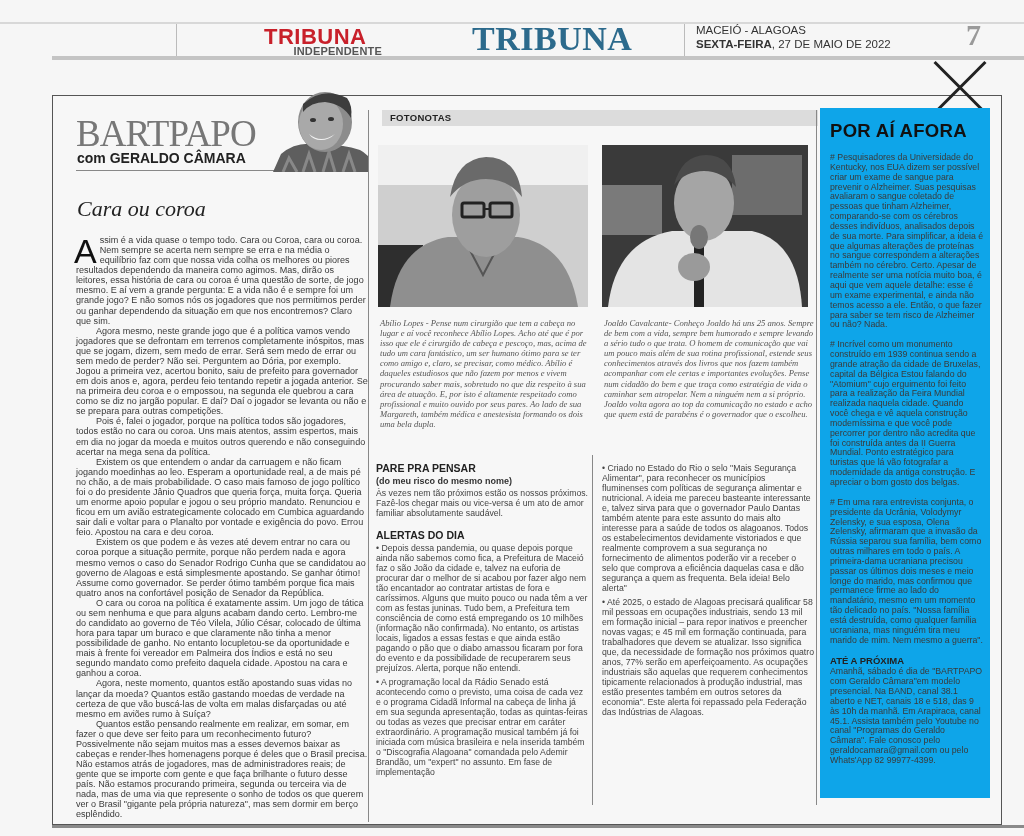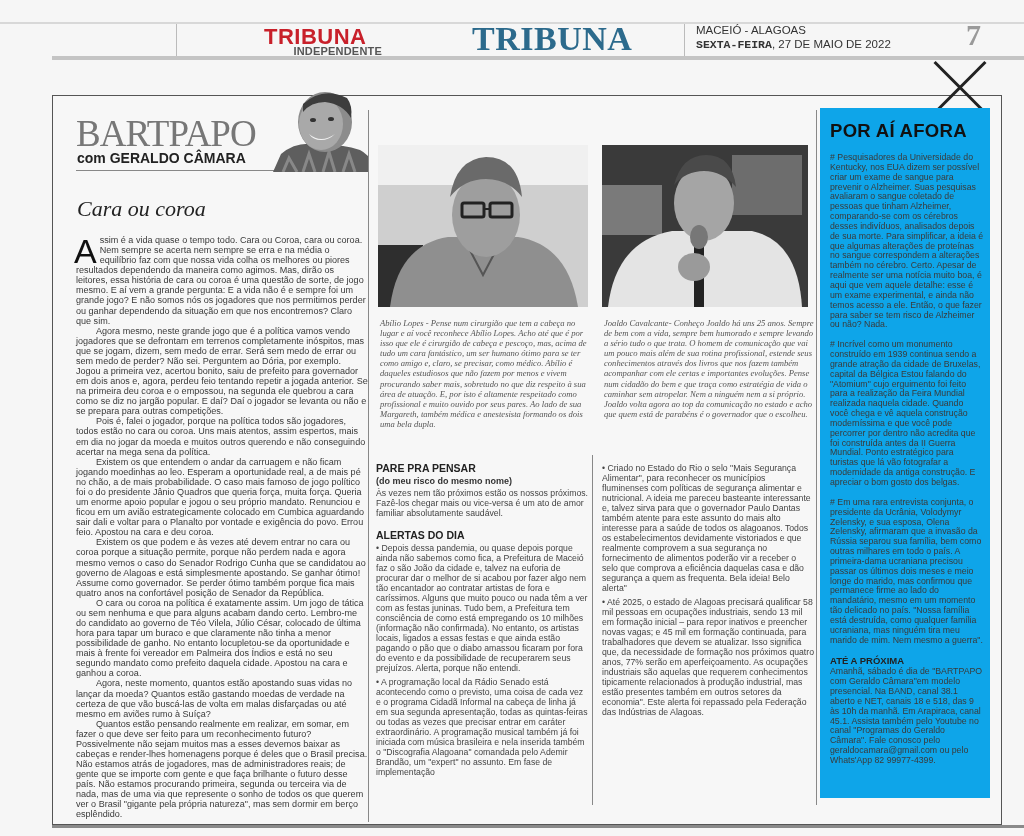--- a/index.html
+++ b/index.html
@@ -10,21 +10,21 @@
   .masthead-topline { position: absolute; left: 0; top: 22px; width: 1024px; height: 2px; background: #d8d8d8; }
   .masthead { position: absolute; left: 52px; top: 20px; width: 972px; height: 40px; }
   .tribuna { position: absolute; left: 212px; top: 4px; width: 118px; height: 36px; }
   .tribuna-name { position: absolute; left: 0; top: 0; font-weight: 900; font-size: 22px; letter-spacing: 0.5px; color: #c8202a; font-family: "Liberation Sans", sans-serif; }
   .tribuna-sub { position: absolute; right: 0; top: 21px; font-weight: 700; font-size: 11px; letter-spacing: 0.2px; color: #555; }
   .tribuna-sep { position: absolute; left: 124px; top: 4px; width: 1px; height: 34px; background: #bbb; }
   .section-title { position: absolute; left: 420px; top: 0px; font-family: "Liberation Serif", serif; font-weight: 700; font-size: 34px; color: #2c6a8c; letter-spacing: 0.5px; }
   .date-sep { position: absolute; left: 632px; top: 4px; width: 1px; height: 34px; background: #bbb; }
   .city { position: absolute; left: 644px; top: 4px; font-size: 11.5px; color: #333; }
   .date { position: absolute; left: 644px; top: 18px; font-size: 11.5px; color: #333; }
-  .date b { font-weight: 700; font-family: Liberation Mono, monospace; }
+  .date b { font-weight: 700; }
   .page-num { position: absolute; left: 914px; top: -2px; font-family: "Liberation Serif", serif; font-weight: 700; font-size: 30px; color: #9a9a9a; }
   .masthead-rule { position: absolute; left: 52px; top: 56px; width: 972px; height: 4px; background: #c4c4c4; }
 
   
   .frame { position: absolute; left: 52px; top: 95px; width: 950px; height: 730px; border: 1.5px solid #555; background: #f7f7f7; }
   .frame-bottom { position: absolute; left: 52px; top: 825px; width: 972px; height: 3px; background: #8a8a8a; }
 
   
   .x-mark { position: absolute; left: 930px; top: 58px; width: 60px; height: 60px; }
   .x-mark::before, .x-mark::after { content: ""; position: absolute; left: -6px; top: 28px; width: 72px; height: 3px; background: #222; }
@@ -124,20 +124,23 @@
     <p>Existem os que entendem o andar da carruagem e não ficam jogando moedinhas ao leo. Esperam a oportunidade real, a de mais pé no chão, a de mais probabilidade. O caso mais famoso de jogo político foi o do presidente Jânio Quadros que queria força, muita força. Queria um enorme apoio popular e jogou o seu próprio mandato. Renunciou e ficou em um avião estrategicamente colocado em Cumbica aguardando sair dali e voltar para o Planalto por vontade e exigência do povo. Errou feio. Apostou na cara e deu coroa.</p>
     <p>Existem os que podem e às vezes até devem entrar no cara ou coroa porque a situação permite, porque não perdem nada e agora mesmo vemos o caso do Senador Rodrigo Cunha que se candidatou ao governo de Alagoas e está simplesmente apostando. Se ganhar ótimo! Assume como governador. Se perder ótimo também porque fica mais quatro anos na confortável posição de Senador da República.</p>
     <p>O cara ou coroa na política é exatamente assim. Um jogo de tática ou sem nenhuma e que para alguns acabam dando certo. Lembro-me do candidato ao governo de Téo Vilela, Júlio César, colocado de última hora para tapar um buraco e que claramente não tinha a menor possibilidade de ganho. No entanto locupletou-se da oportunidade e mais à frente foi vereador em Palmeira dos Índios e está no seu segundo mandato como prefeito daquela cidade. Apostou na cara e ganhou a coroa.</p>
     <p>Agora, neste momento, quantos estão apostando suas vidas no lançar da moeda? Quantos estão gastando moedas de verdade na certeza de que vão buscá-las de volta em malas disfarçadas ou até mesmo em aviões rumo à Suíça?</p>
     <p>Quantos estão pensando realmente em realizar, em somar, em fazer o que deve ser feito para um reconhecimento futuro? Possivelmente não sejam muitos mas a esses devemos baixar as cabeças e render-lhes homenagens porque é deles que o Brasil precisa. Não estamos atrás de jogadores, mas de administradores reais; de gente que se importe com gente e que faça brilhante o futuro desse país. Não estamos procurando primeira, segunda ou terceira via de nada, mas de uma via que represente o sonho de todos os que querem ver o Brasil "gigante pela própria natureza", mas  sem dormir em berço esplêndido.</p>
   </div>
 </div>
 <div class="col-divider"></div>
 
 <div class="col-mid">
+  <div class="fotonotas-bar">
+    <span class="fotonotas-label">FOTONOTAS</span>
+  </div>
   <div class="photo photo-1" title="Abílio Lopes">
     <svg width="210" height="162" viewBox="0 0 210 162">
       <rect width="210" height="40" fill="#f0f0f0"></rect>
       <rect y="40" width="210" height="122" fill="#cfcfcf"></rect>
       <rect x="0" y="100" width="45" height="62" fill="#2e2e2e"></rect>
       <path d="M12 162 Q20 100 70 92 L140 92 Q190 100 200 162 Z" fill="#8f8f8f"></path>
       <path d="M85 92 L105 130 L125 92" stroke="#555" stroke-width="2" fill="none"></path>
       <ellipse cx="108" cy="70" rx="34" ry="42" fill="#9e9e9e"></ellipse>
       <path d="M72 52 Q78 14 108 12 Q140 12 144 52 Q130 34 108 34 Q86 34 72 52 Z" fill="#6a6a6a"></path>
       <rect x="84" y="58" width="22" height="14" rx="2" fill="none" stroke="#222" stroke-width="3"></rect>

